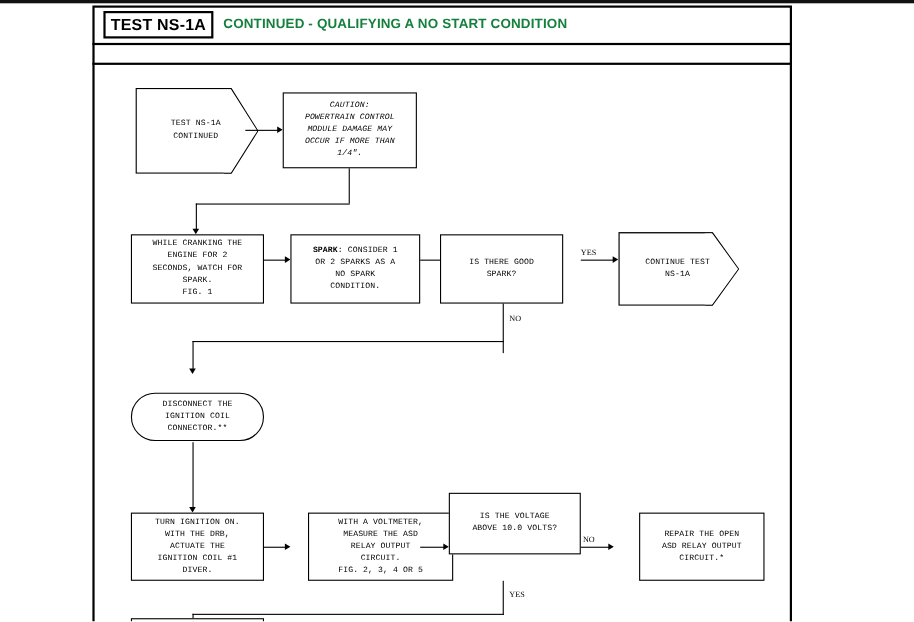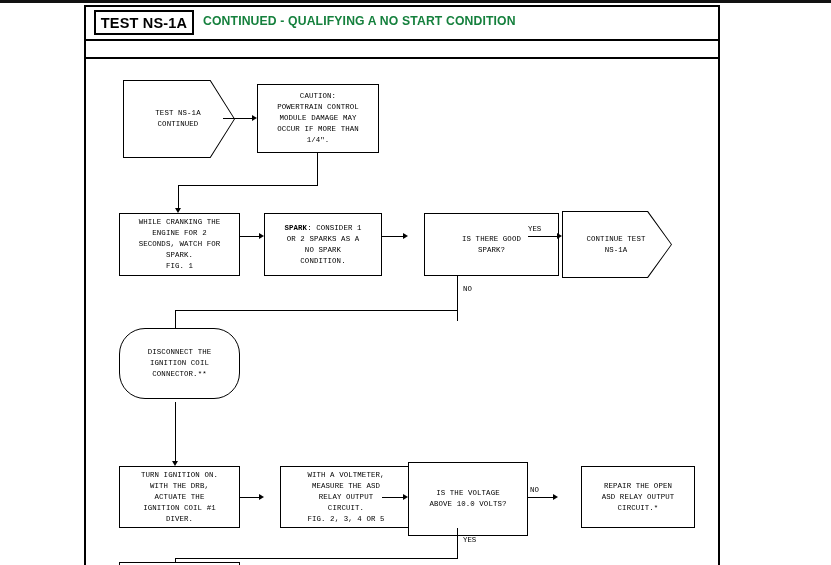--- a/index.html
+++ b/index.html
@@ -128,21 +128,21 @@
   .arrowhead-d {
     position: absolute;
     width: 0; height: 0;
     border-top: 5px solid #000000;
     border-left: 3px solid transparent;
     border-right: 3px solid transparent;
   }
 
   .edge-label {
     position: absolute;
-    font-family: Liberation Mono, monospace;
+    font-family: Liberation Serif, serif;
     font-size: 7.4px;
     color: #000;
     white-space: nowrap;
   }
 </style>
 </head>
 <body>
 
 <div id="page">
 
@@ -157,21 +157,21 @@
 
   <div class="node arrowbox" style="left:123px; top:80px; width:112px; height:78px;">
     <div class="inner"></div>
     <div class="txt">TEST NS-1A
 CONTINUED</div>
   </div>
 
   <div class="ln lnh" style="left:223px; top:118px; width:30px;"></div>
   <div class="arrowhead-r" style="left:252px; top:115px;"></div>
 
-  <div class="node" style="left:257px; top:84px; width:122px; height:69px;">
+  <div class="node" style="left:257px; top:84px; width:122px; height:69px;font-style:italic;">
     <div class="txt">CAUTION:
 POWERTRAIN CONTROL
 MODULE DAMAGE MAY
 OCCUR IF MORE THAN
 1/4".</div>
   </div>
 
   <div class="ln lnv" style="left:317px; top:153px; height:32px;"></div>
   <div class="ln lnh" style="left:178px; top:185px; width:140px;"></div>
   <div class="ln lnv" style="left:178px; top:185px; height:25px;"></div>
@@ -191,42 +191,42 @@
   <div class="node" style="left:264px; top:213px; width:118px; height:63px;">
     <div class="txt"><b>SPARK</b><span>: CONSIDER 1
 OR 2 SPARKS AS A
 NO SPARK
 CONDITION.</span></div>
   </div>
 
   <div class="ln lnh" style="left:382px; top:236px; width:22px;"></div>
   <div class="arrowhead-r" style="left:403px; top:233px;"></div>
 
-  <div class="node" style="left:424px; top:213px; width:135px; height:63px;">
+  <div class="node" style="left:400px; top:213px; width:112px; height:63px;">
     <div class="txt">IS THERE GOOD
 SPARK?</div>
   </div>
 
   <div class="ln lnh" style="left:528px; top:236px; width:30px;"></div>
   <div class="arrowhead-r" style="left:557px; top:233px;"></div>
   <div class="edge-label" style="left:528px; top:225px;">YES</div>
 
   <div class="node arrowbox" style="left:562px; top:211px; width:110px; height:67px;font-family:Liberation Mono, monospace;">
     <div class="inner"></div>
     <div class="txt">CONTINUE TEST
 NS-1A</div>
   </div>
 
   <div class="ln lnv" style="left:457px; top:276px; height:45px;"></div>
   <div class="edge-label" style="left:463px; top:285px;">NO</div>
   <div class="ln lnh" style="left:175px; top:310px; width:283px;"></div>
   <div class="ln lnv" style="left:175px; top:310px; height:27px;"></div>
   <div class="arrowhead-d" style="left:172px; top:335px;"></div>
 
-  <div class="node" style="left:119px; top:328px; width:121px; height:71px;border-radius:26px;">
+  <div class="node" style="left:119px; top:357px; width:121px; height:44px;border-radius:26px;">
     <div class="txt">DISCONNECT THE
 IGNITION COIL
 CONNECTOR.**</div>
   </div>
 
   <div class="ln lnv" style="left:175px; top:402px; height:62px;"></div>
   <div class="arrowhead-d" style="left:172px; top:461px;"></div>
 
   <div class="node" style="left:119px; top:466px; width:121px; height:62px;">
     <div class="txt">TURN IGNITION ON.
@@ -243,21 +243,21 @@
     <div class="txt">WITH A VOLTMETER,
 MEASURE THE ASD
 RELAY OUTPUT
 CIRCUIT.
 FIG. 2, 3, 4 OR 5</div>
   </div>
 
   <div class="ln lnh" style="left:382px; top:497px; width:22px;"></div>
   <div class="arrowhead-r" style="left:403px; top:494px;"></div>
 
-  <div class="node" style="left:408px; top:462px; width:120px; height:74px;">
+  <div class="node" style="left:408px; top:448px; width:120px; height:56px;">
     <div class="txt">IS THE VOLTAGE
 ABOVE 10.0 VOLTS?</div>
   </div>
 
   <div class="ln lnh" style="left:528px; top:497px; width:26px;"></div>
   <div class="arrowhead-r" style="left:553px; top:494px;"></div>
   <div class="edge-label" style="left:530px; top:486px;">NO</div>
 
   <div class="node" style="left:558px; top:466px; width:114px; height:62px;margin-left:23px;">
     <div class="txt">REPAIR THE OPEN

